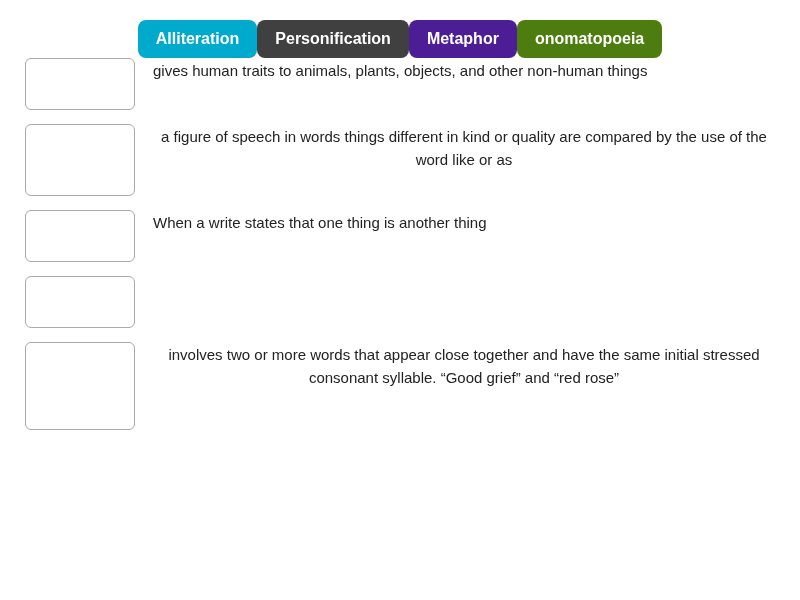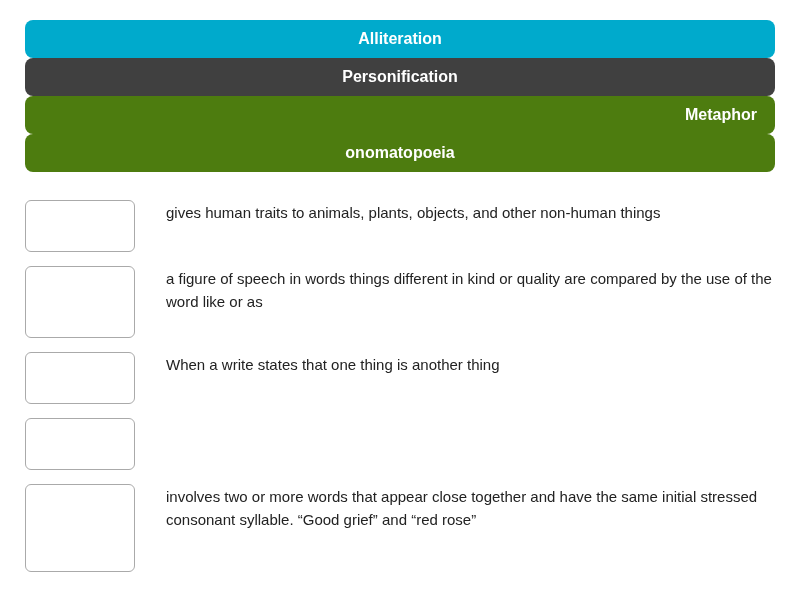--- a/index.html
+++ b/index.html
@@ -10,58 +10,58 @@
       height: 600px;
       overflow: hidden;
       display: flex;
       flex-direction: column;
       align-items: center;
       padding: 20px;
     }
 
     .tags-row {
       display: flex;
-      flex-direction: column;
-      margin-bottom: 28px;
+      flex-direction: row;
       width: 100%;
       max-width: 750px;
       justify-content: center;
     }
 
     .tag {
       padding: 10px 18px;
       border-radius: 8px;
       color: #fff;
       font-size: 16px;
       font-weight: 600;
       cursor: pointer;
       border: none;
       min-width: 100px;
       text-align: center;
     }
 
     .tag-alliteration { background-color: #00aacc; }
     .tag-personification { background-color: #404040; }
-    .tag-metaphor { background-color: #4d7c0f; text-align: right; }
+    .tag-metaphor { background-color: #4c1d95; text-align: right; }
     .tag-onomatopoeia { background-color: #4d7c0f; }
     .tag-simile { background-color: #aa44cc; }
 
     .definitions-list {
       width: 100%;
       max-width: 750px;
       display: flex;
       flex-direction: column;
       gap: 14px;
     }
 
     .definition-row {
       display: flex;
       flex-direction: row;
       align-items: flex-start;
-      gap: 31px;
+      gap: 18px;
+      text-align: center;
     }
 
     .answer-box {
       width: 110px;
       min-width: 110px;
       height: 52px;
       border: 1.5px solid #aaa;
       border-radius: 6px;
       background: #fff;
       flex-shrink: 0;

